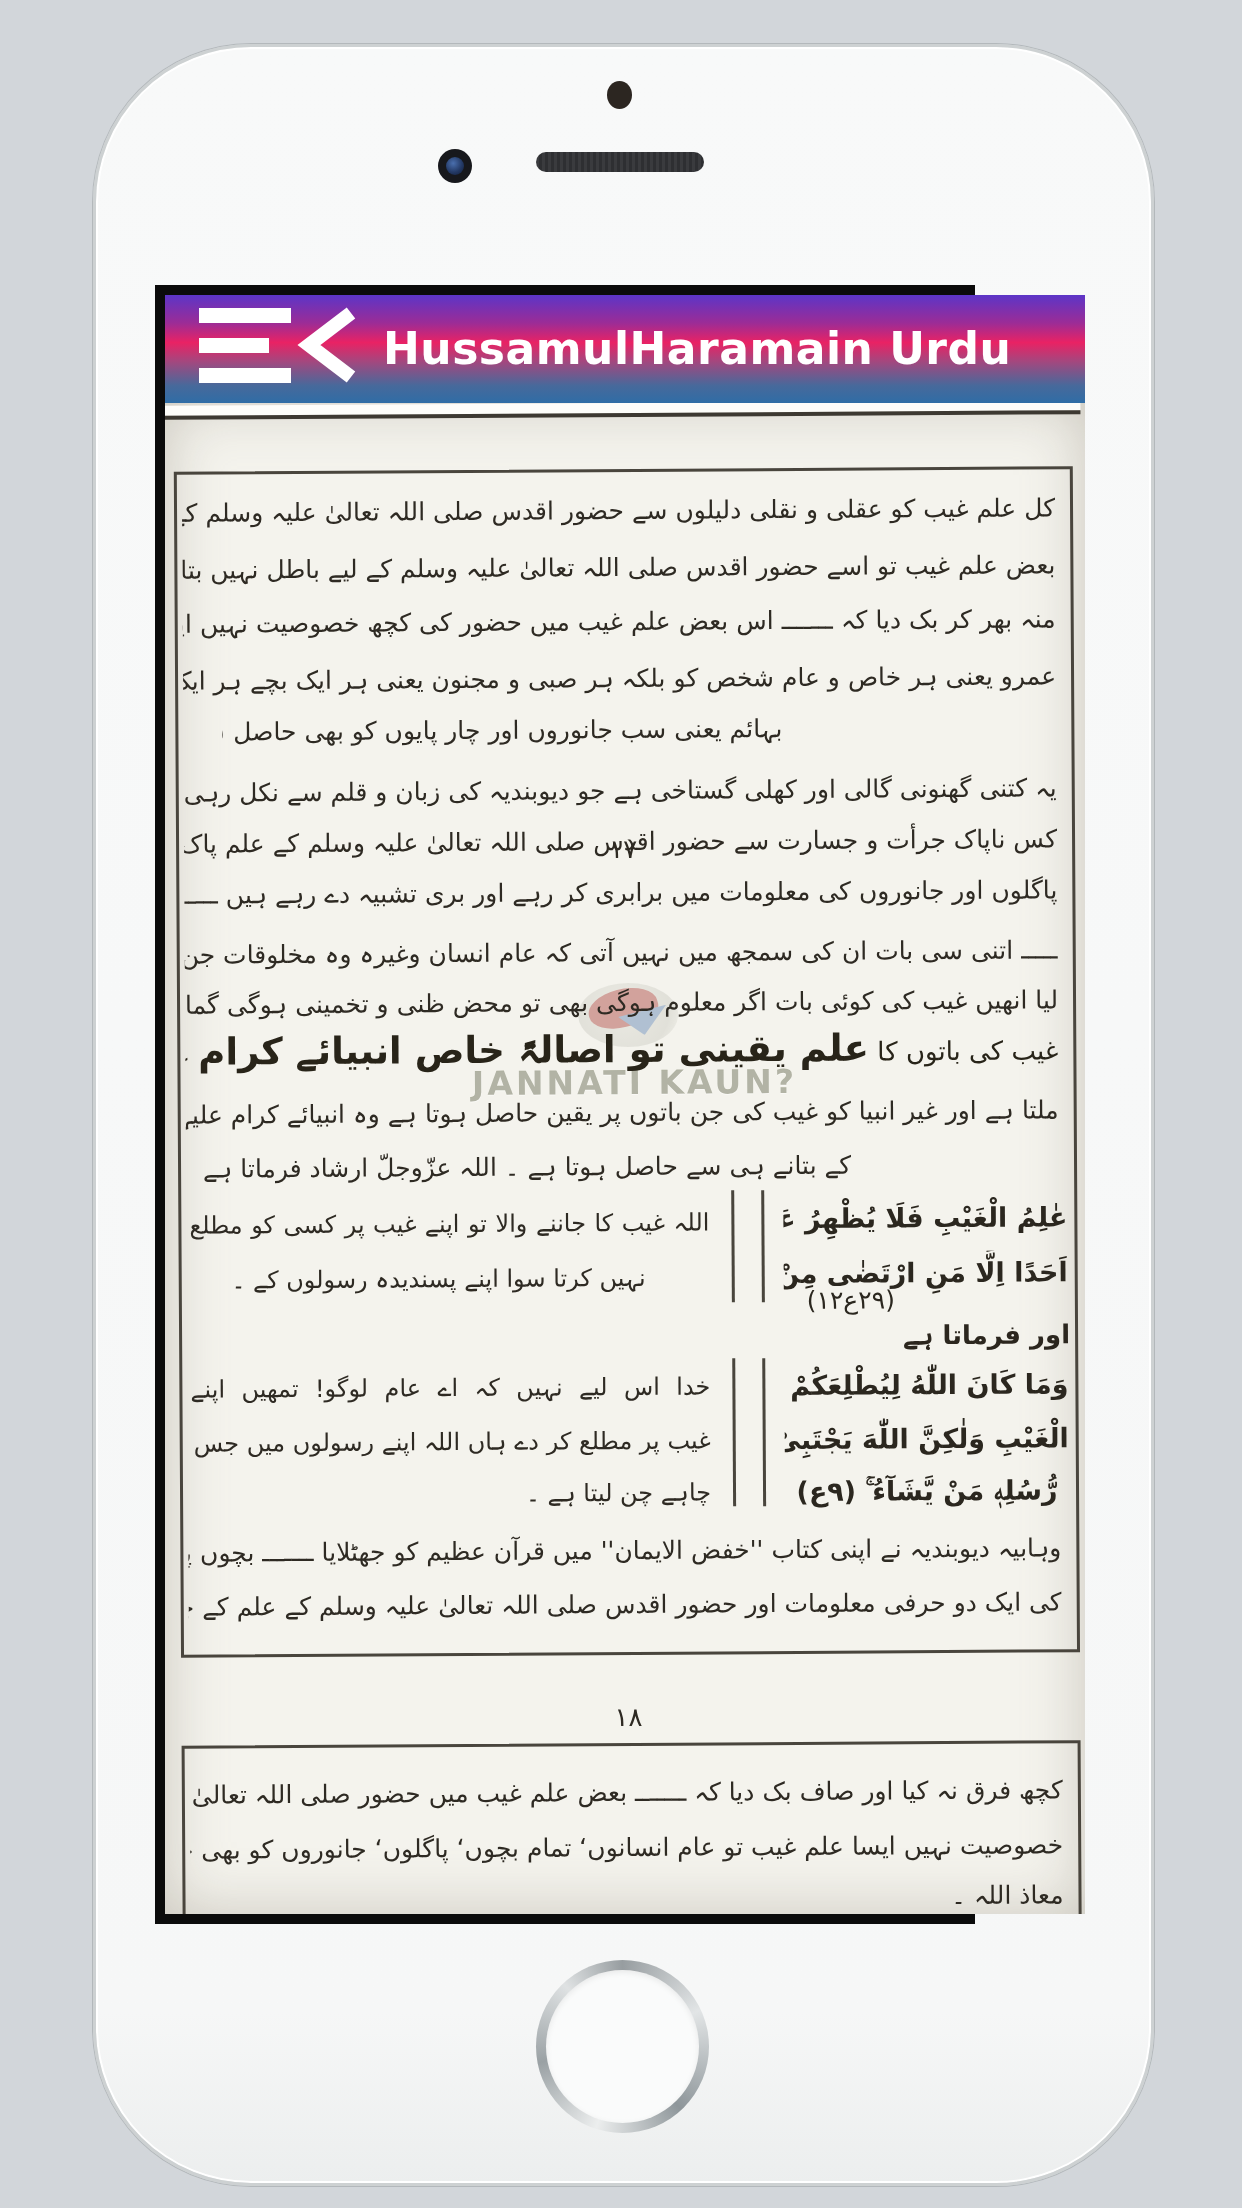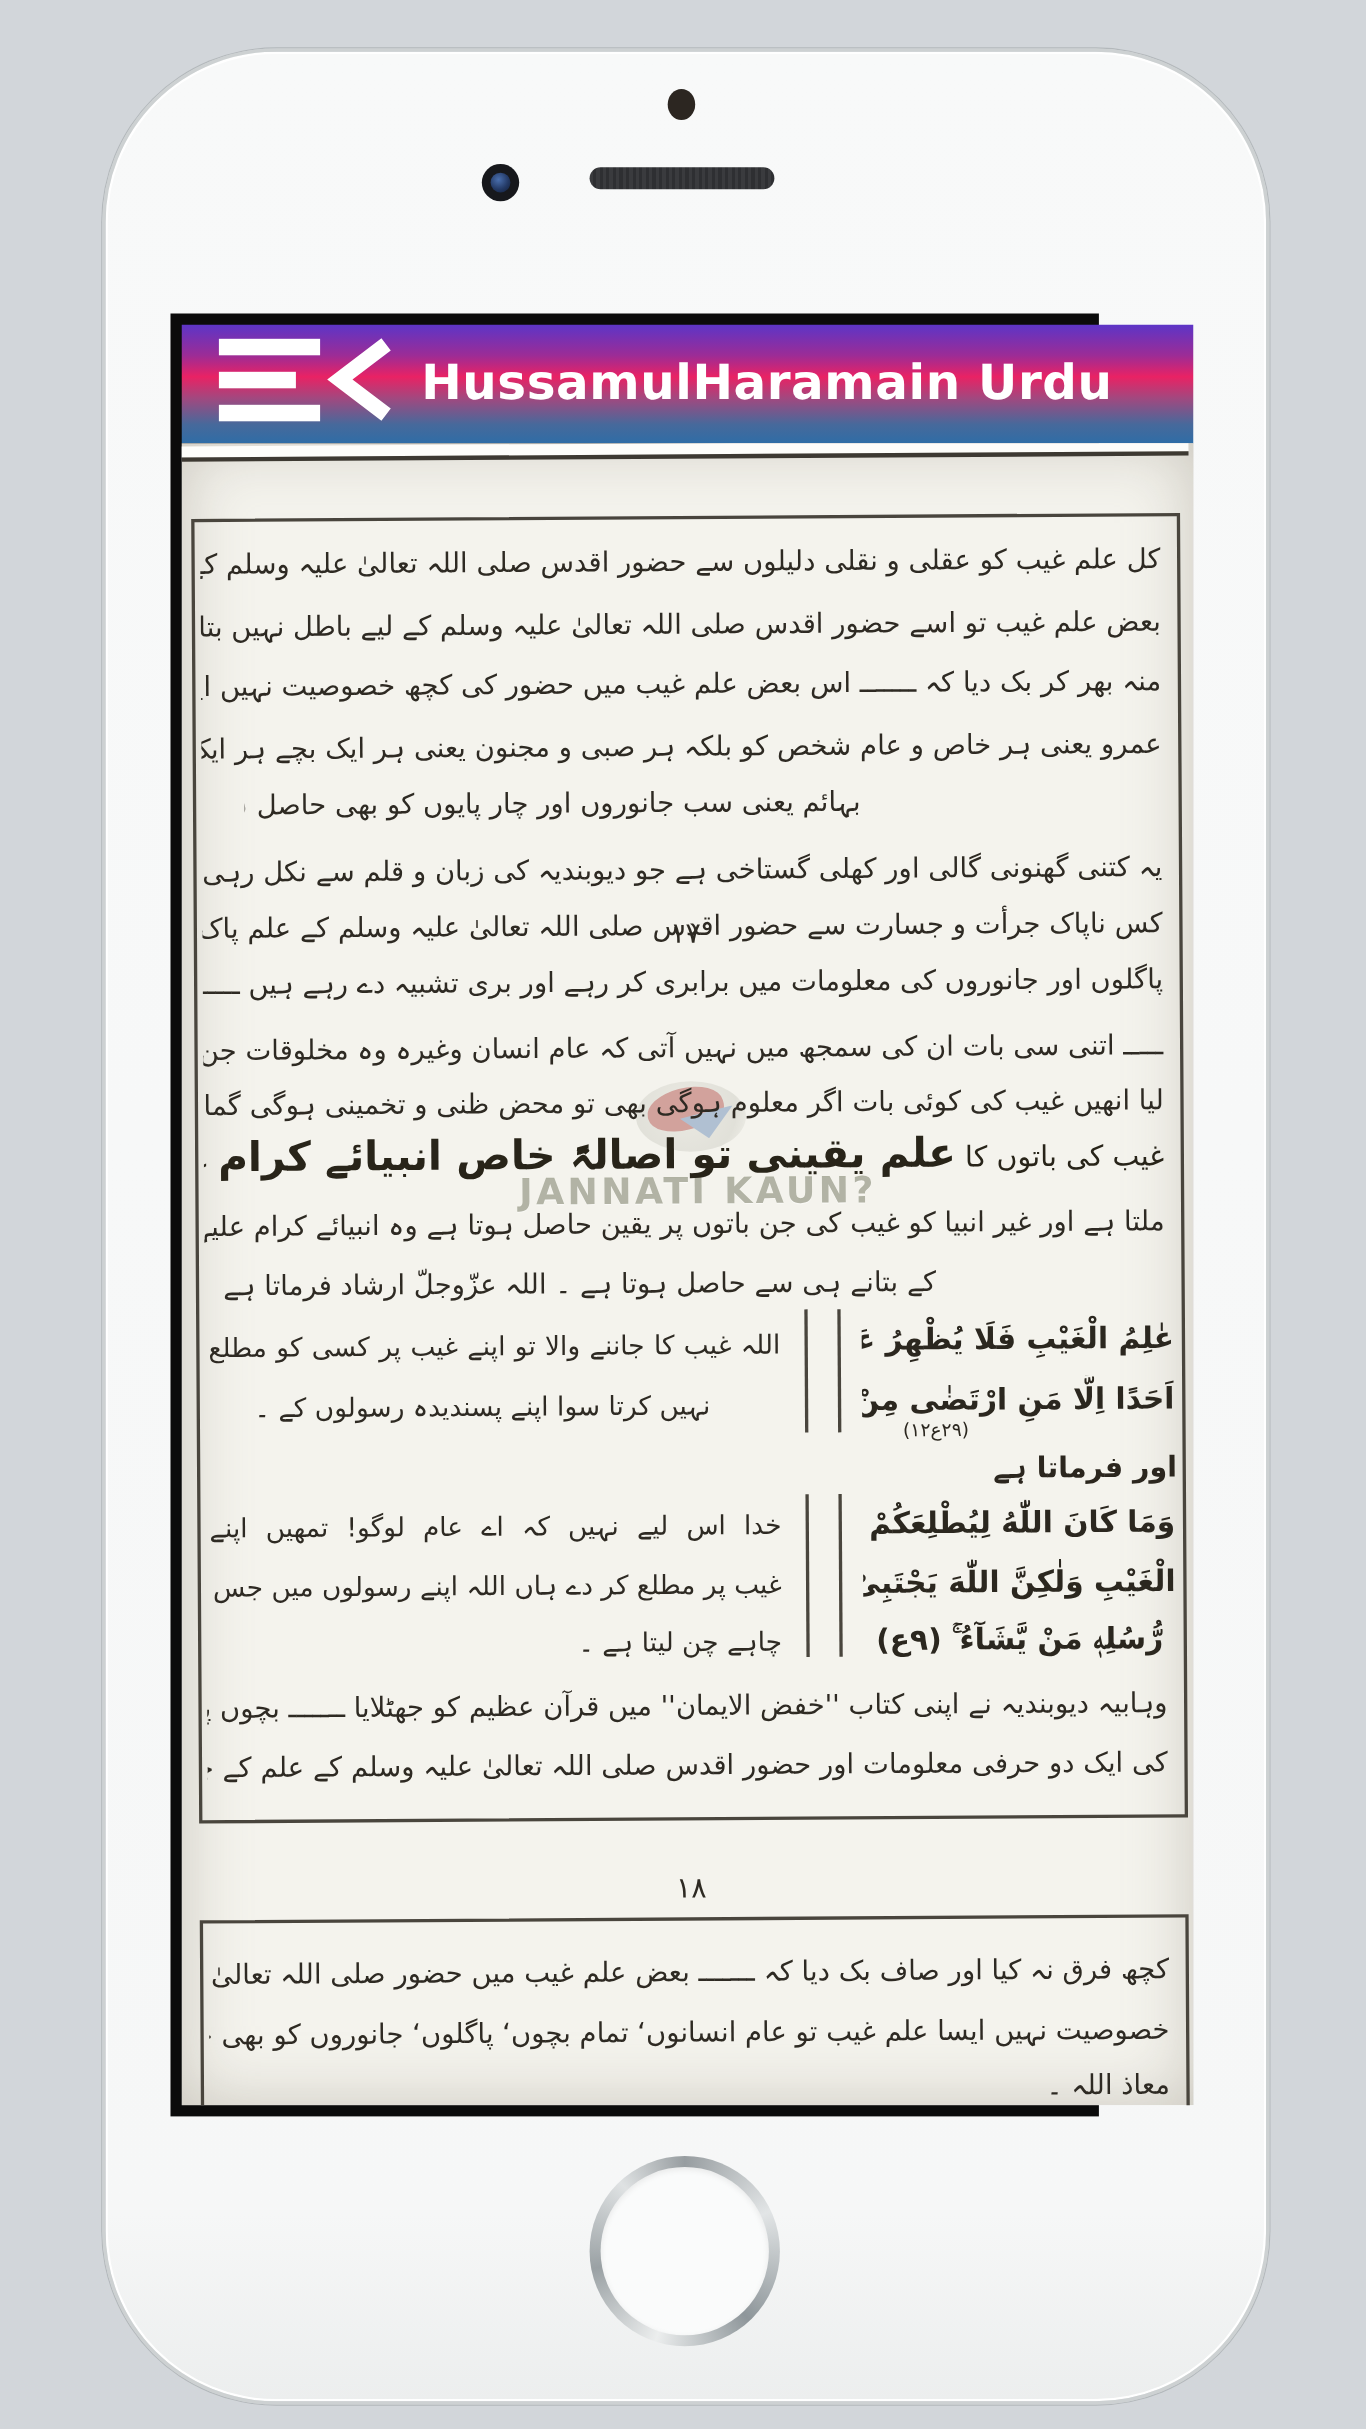--- a/index.html
+++ b/index.html
@@ -16,21 +16,21 @@
           background:#17181c;}
   .camera .lens{position:absolute;left:8px;top:8px;width:18px;height:18px;border-radius:50%;
           background:radial-gradient(circle at 40% 35%,#4a6fae 0%,#243a66 55%,#101b33 100%);}
   .speaker{position:absolute;left:440px;top:105px;width:168px;height:20px;border-radius:10px;
           background:repeating-linear-gradient(90deg,#3a3b3e 0 3px,#2e2f32 3px 6px);}
   .home{position:absolute;left:440px;top:1913px;width:173px;height:173px;border-radius:50%;
         background:conic-gradient(#979da0,#e2e5e6 18%,#8e969a 38%,#eceeee 55%,#9aa1a4 72%,#dfe2e3 88%,#979da0);}
   .home .home-inner{position:absolute;left:10px;top:10px;width:153px;height:153px;border-radius:50%;
         background:#fafbfb;box-shadow:inset 0 2px 6px rgba(0,0,0,.08);}
   
-  .app{position:absolute;left:59px;top:238px;width:820px;height:1639px;background:#0b0b0b;padding-left:24px;}
+  .app{position:absolute;left:59px;top:238px;width:820px;height:1639px;background:#0b0b0b;}
   .app-inner{position:absolute;left:10px;top:10px;width:920px;height:1619px;overflow:hidden;}
   .hdr{position:absolute;left:0;top:0;width:920px;height:108px;
        background:linear-gradient(180deg,#5c35c7 0%,#9c2c96 26%,#e92264 44%,#a2487f 62%,#47699b 84%,#2f6da6 100%);}
   .menu-btn{position:absolute;left:30px;top:10px;width:170px;height:88px;cursor:pointer;}
   .menu-btn .bar{position:absolute;left:4px;height:15px;background:#ffffff;}
   .menu-btn .b1{top:3px;width:92px;}
   .menu-btn .b2{top:33px;width:70px;}
   .menu-btn .b3{top:63px;width:92px;}
   .menu-btn svg{position:absolute;left:0;top:0;}
   .hdr h1{position:absolute;left:218px;top:0;margin:0;line-height:108px;color:#ffffff;
@@ -53,21 +53,21 @@
   .ln.part{text-align:right;text-align-last:right;}
   .head{position:absolute;left:21px;width:873px;height:62px;line-height:62px;direction:rtl;
       white-space:nowrap;overflow:hidden;color:#282419;font-size:26px;
       text-align:justify;text-align-last:justify;top:616px;}
   .head b{font-size:37px;}
   .col-ar{position:absolute;left:618px;width:284px;height:44px;line-height:44px;direction:rtl;
       text-align:center;font-size:27px;font-weight:bold;color:#2b271f;white-space:nowrap;overflow:hidden;}
   .col-ur{position:absolute;left:24px;width:520px;height:44px;line-height:44px;direction:rtl;
       text-align:justify;text-align-last:justify;font-size:24px;color:#2e2a23;white-space:nowrap;overflow:hidden;}
   .col-ur.part{text-align:right;text-align-last:right;}
-  .qref{position:absolute;left:605px;width:110px;height:26px;line-height:26px;font-size:17px;
+  .qref{position:absolute;left:619px;width:110px;height:26px;line-height:26px;font-size:25px;
       color:#2b271f;direction:rtl;text-align:right;}
   .vline{position:absolute;width:3px;background:#49453d;}
   .va1{left:566px;top:788px;height:112px;}
   .va2{left:596px;top:788px;height:112px;}
   .vb1{left:566px;top:956px;height:148px;}
   .vb2{left:596px;top:956px;height:148px;}
   .connector{position:absolute;left:704px;top:912px;width:200px;height:44px;line-height:44px;
       direction:rtl;text-align:right;font-size:26px;font-weight:bold;color:#2b261e;}
   
   .wm-logo{position:absolute;left:410px;top:576px;width:110px;height:72px;opacity:.5;}

